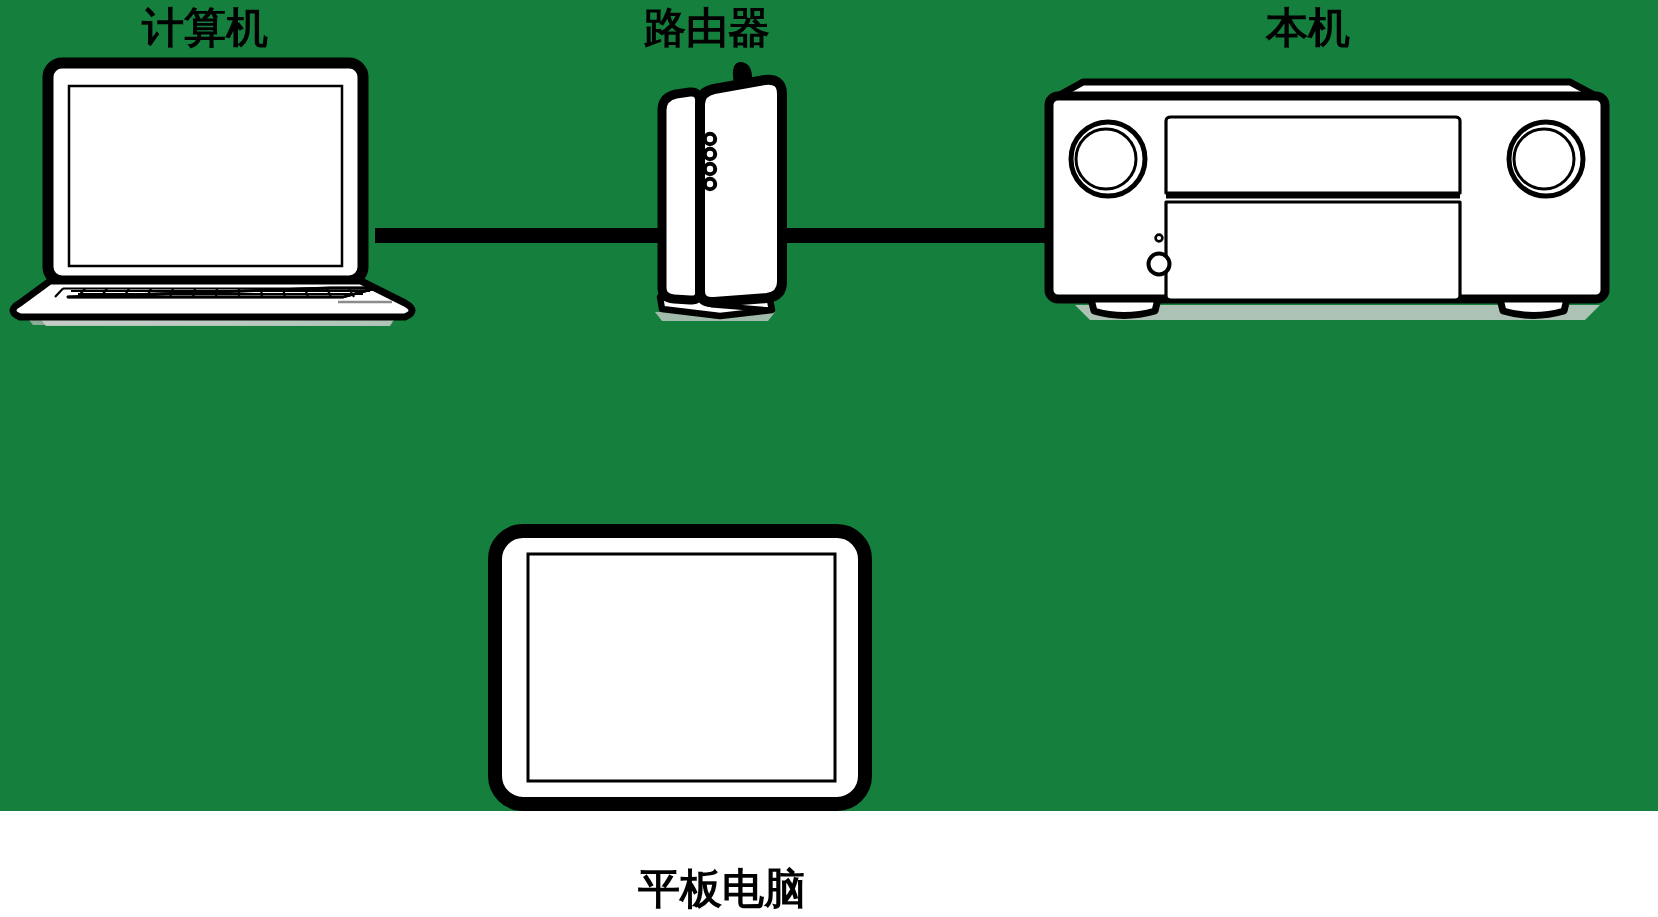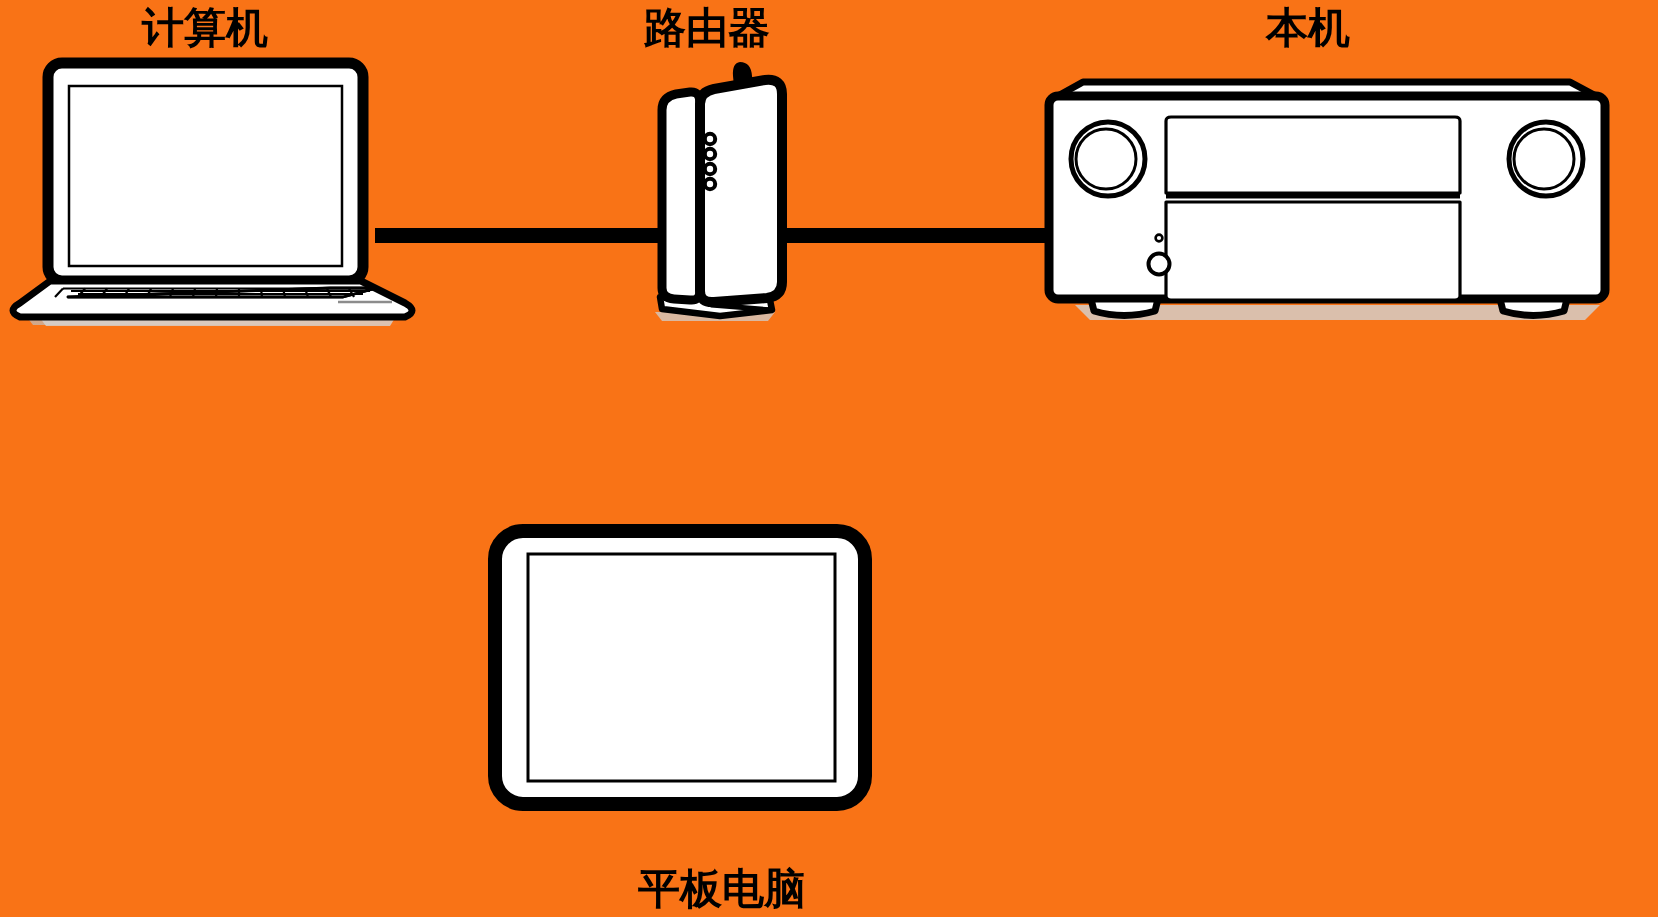--- a/index.html
+++ b/index.html
@@ -9,22 +9,22 @@
   }
   body {
     width: 1658px;
     height: 917px;
     font-family: "DejaVu Sans", sans-serif;
     overflow: hidden;
   }
   #diagram-root {
     position: relative;
     width: 1658px;
-    height: 917px;
-    background: #f97316;
+    height: 811px;
+    background: #15803d;
   }
   #diagram-svg {
     position: absolute;
     top: 0;
     left: 0;
     width: 1658px;
     height: 917px;
     display: block;
   }
   .dev-label {

